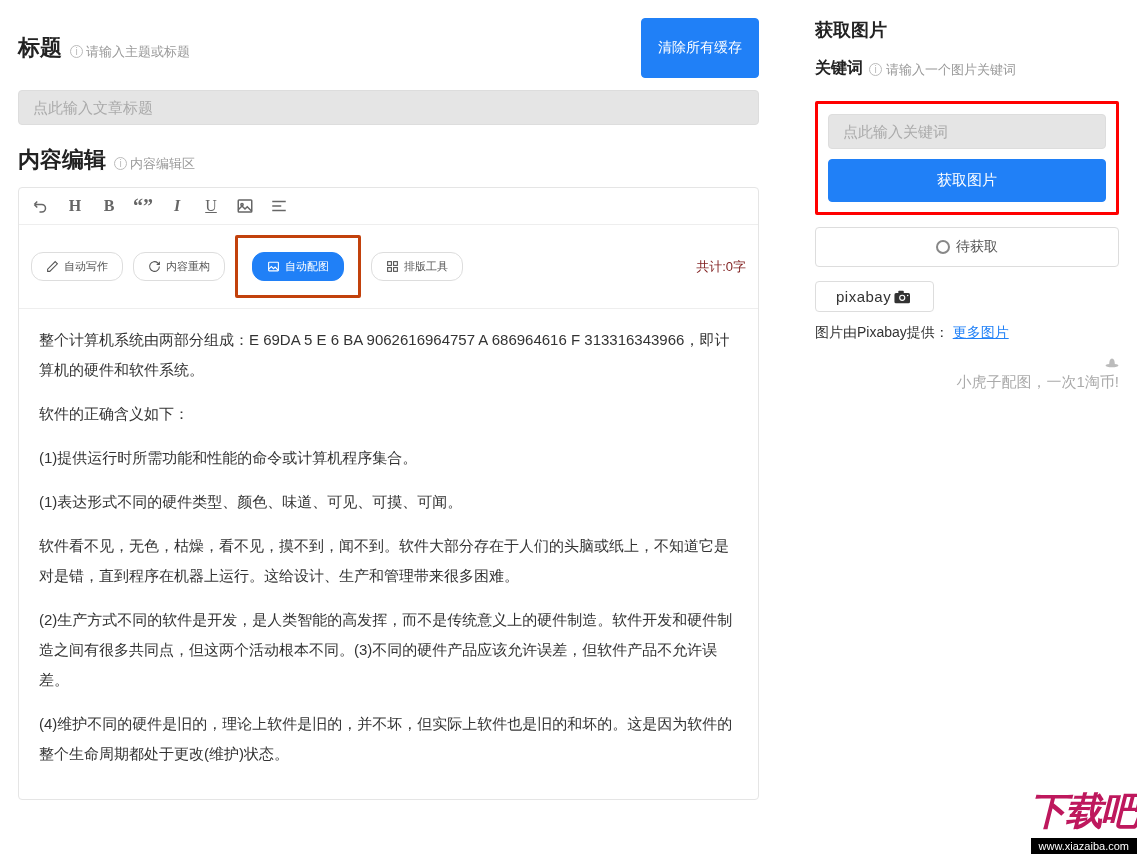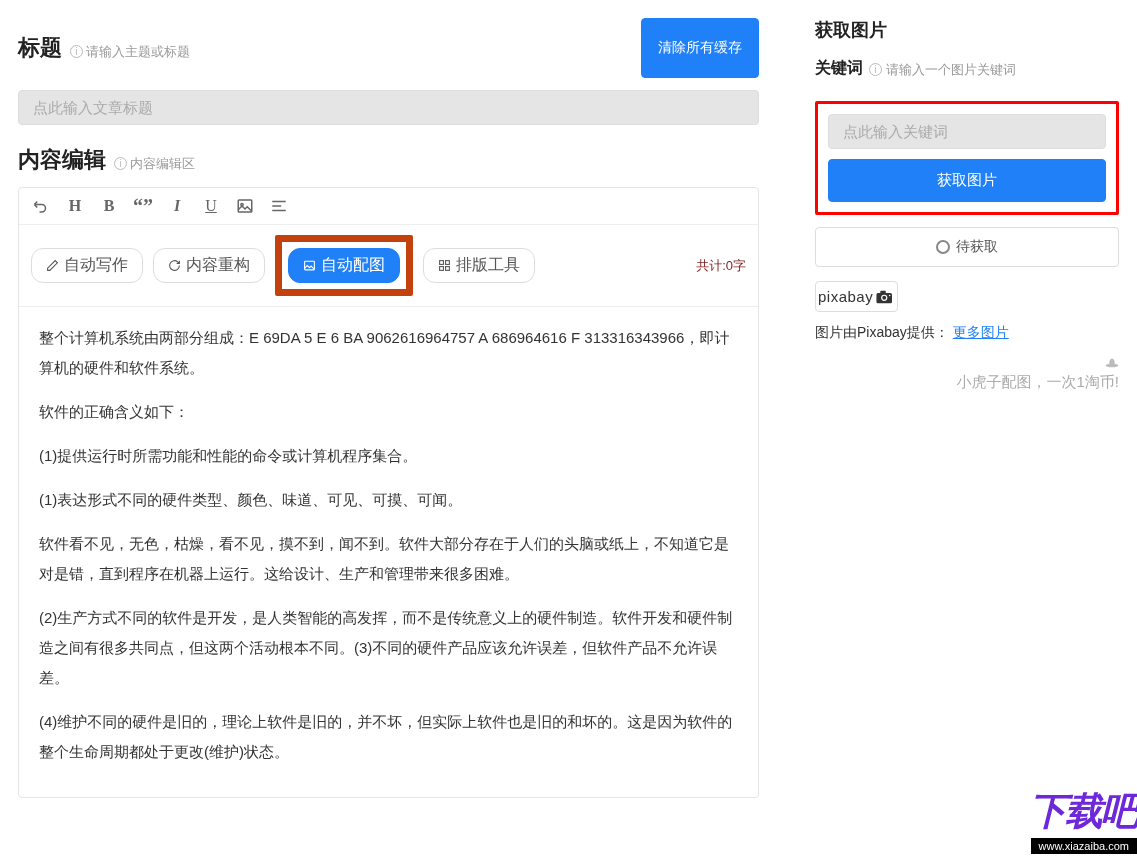--- a/index.html
+++ b/index.html
@@ -19,48 +19,48 @@
 .btn-block { display: flex; width: 100%; justify-content: center; padding: 11px; font-size: 15px; }
 
 .input { width: 100%; padding: 8px 14px; border: 1px solid #ddd; border-radius: 4px; font-size: 15px; color: #333; background: #e5e5e5; }
 .input::placeholder { color: #aaa; }
 
 .editor-box { border: 1px solid #e5e5e5; border-radius: 4px; }
 .toolbar-row { display: flex; align-items: center; padding: 8px 12px; gap: 14px; border-bottom: 1px solid #eee; }
 .toolbar-icon { width: 20px; height: 20px; color: #666; cursor: pointer; display: inline-flex; align-items: center; justify-content: center; font-size: 16px; }
 .toolbar-row2 { display: flex; align-items: center; justify-content: space-between; padding: 10px 12px; border-bottom: 1px solid #eee; }
 .toolbar-btns { display: flex; gap: 10px; align-items: center; }
-.tb-btn { display: inline-flex; align-items: center; gap: 5px; padding: 6px 14px; border-radius: 12px; font-size: 16px; cursor: pointer; border: 1px solid #ddd; background: #fff; color: #555; }
+.tb-btn { display: inline-flex; align-items: center; gap: 5px; padding: 6px 14px; border-radius: 12px; font-size: 11px; cursor: pointer; border: 1px solid #ddd; background: #fff; color: #555; }
 .tb-btn.active { background: #2080f7; color: #fff; border-color: #2080f7; }
 .tb-btn .ic { font-size: 13px; }
-.highlight-red { border: 7px solid #c2410c; padding: 6px; border-radius: 2px; }
+.highlight-red { border: 3px solid #c2410c; padding: 14px; border-radius: 2px; }
 .count-text { font-size: 13px; color: #7f1d1d; }
 
 .content-area { padding: 16px 20px; line-height: 2; font-size: 15px; color: #333; min-height: 480px; }
 .content-area p { margin-bottom: 14px; }
 
 .side-section { margin-bottom: 16px; margin-left: 36px; }
 .side-section h3 { font-size: 18px; font-weight: 600; margin-bottom: 12px; color: #222; }
 .side-hint { display: inline-flex; align-items: center; gap: 4px; font-size: 13px; color: #999; margin-left: 6px; vertical-align: middle; }
 .side-box-highlight { border: 3px solid #ff0000; padding: 10px; border-radius: 2px; }
 .side-box-highlight .input { margin-bottom: 10px; }
 .pending-btn { display: flex; align-items: center; justify-content: center; gap: 6px; width: 100%; padding: 10px; border: 1px solid #ddd; border-radius: 4px; background: #fff; color: #555; font-size: 14px; margin-top: 12px; }
 .circle-icon { width: 14px; height: 14px; border: 2px solid #888; border-radius: 50%; display: inline-block; }
 
-.pixabay-badge { display: inline-flex; align-items: center; gap: 2px; border: 1px solid #ddd; border-radius: 4px; padding: 6px 2px; font-size: 15px; font-weight: 500; letter-spacing: 0.5px; margin-top: 14px; color: #333; }
+.pixabay-badge { display: inline-flex; align-items: center; gap: 2px; border: 1px solid #ddd; border-radius: 4px; padding: 6px 20px; font-size: 15px; font-weight: 500; letter-spacing: 0.5px; margin-top: 14px; color: #333; }
 .camera-icon { width: 20px; height: 14px; }
 
 .credit-line { margin-top: 12px; font-size: 14px; color: #333; }
 .credit-line a { color: #2080f7; text-decoration: underline; }
 
 .tip-line { margin-top: 14px; font-size: 15px; color: #aaa; display: flex; align-items: flex-end; gap: 5px; flex-direction: column; }
 .hat-icon { width: 14px; height: 12px; }
 
 .watermark { position: fixed; right: 0; bottom: 6px; text-align: right; pointer-events: none; }
-.watermark .big { font-size: 38px; font-weight: 900; color: #6d28d9; font-style: italic; letter-spacing: -2px; text-shadow: 2px 2px 0 #fff, -1px -1px 0 #fff; }
+.watermark .big { font-size: 38px; font-weight: 900; color: #be185d; font-style: italic; letter-spacing: -2px; text-shadow: 2px 2px 0 #fff, -1px -1px 0 #fff; }
 .watermark .url { font-size: 11px; background: #000; color: #fff; padding: 2px 8px; display: inline-block; }
 
 svg { display: block; }
 </style>
 </head>
 <body>
 
 <div class="container">
   <div class="left-col">
     

